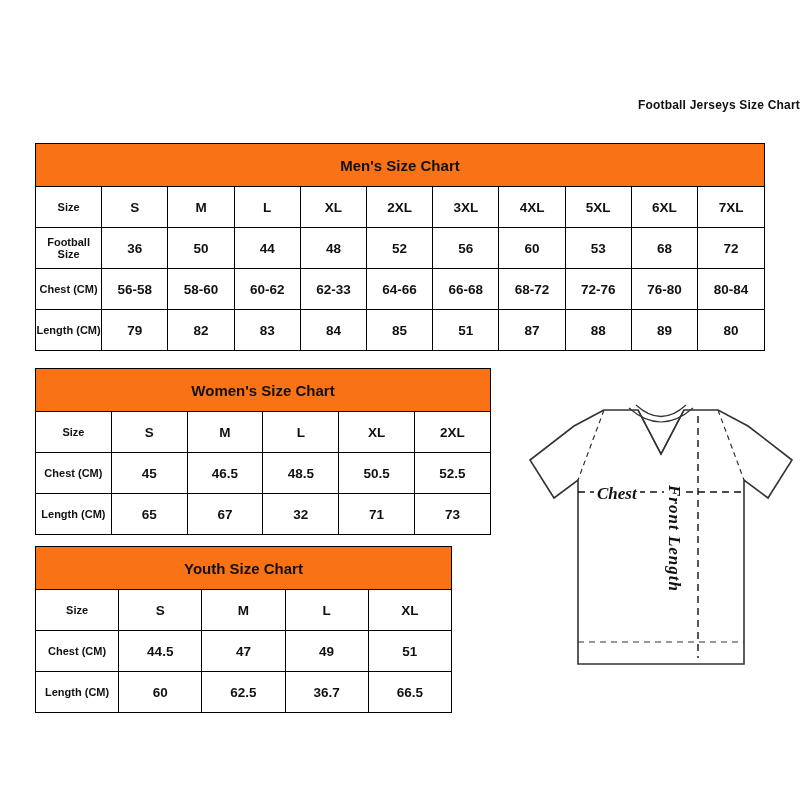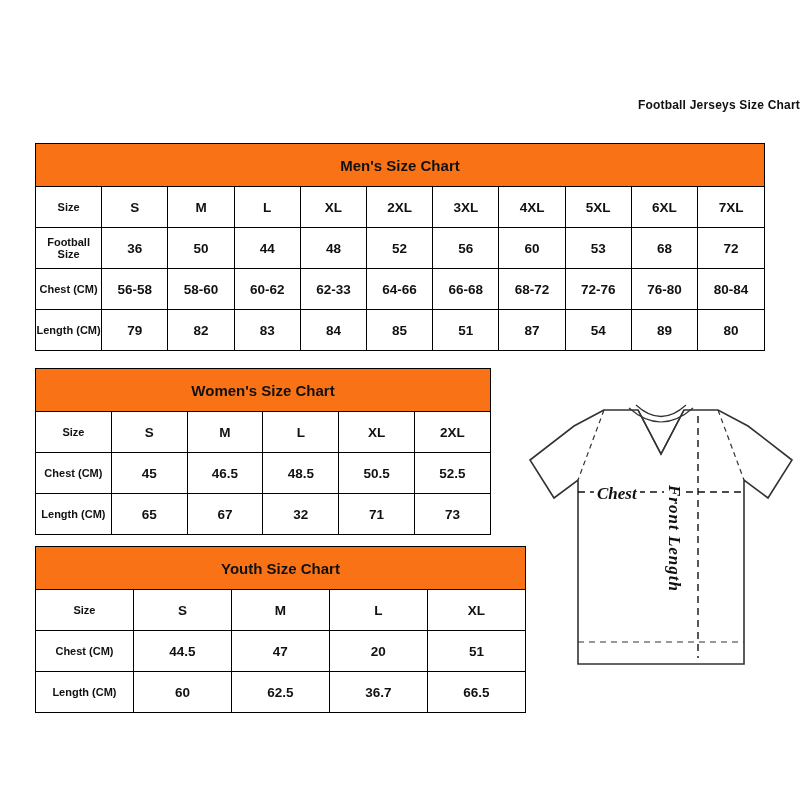--- a/index.html
+++ b/index.html
@@ -82,21 +82,21 @@
   #womens-table-wrap td.rowlabel { width: 113px; }
   #womens-table-wrap td { width: 68.5px; }
 
   
   #youth-table-wrap {
     position: absolute;
     left: 35px;
     top: 546px;
     width: 491px;
   }
-  #youth-table-wrap table { width: 491px; padding-left: 33px; }
+  #youth-table-wrap table { width: 417px; padding-left: 33px; }
   #youth-table-wrap td.rowlabel { width: 113px; }
   #youth-table-wrap td { width: 94.5px; }
 
   
   #shirt-figure {
     position: absolute;
     left: 516px;
     top: 392px;
     width: 290px;
     height: 300px;
@@ -178,21 +178,21 @@
       </tr>
       <tr>
         <td class="rowlabel">Length (CM)</td>
         <td>79</td>
         <td>82</td>
         <td>83</td>
         <td>84</td>
         <td>85</td>
         <td>51</td>
         <td>87</td>
-        <td>54</td>
+        <td>88</td>
         <td>89</td>
         <td>80</td>
       </tr>
     </tbody>
       </table>
   </div>
 
   <div id="womens-table-wrap">
     <table class="size-table">
       <tbody>
@@ -237,21 +237,21 @@
         <td class="rowlabel colhead">Size</td>
         <td class="colhead">S</td>
         <td class="colhead">M</td>
         <td class="colhead">L</td>
         <td class="colhead">XL</td>
       </tr>
       <tr>
         <td class="rowlabel">Chest (CM)</td>
         <td>44.5</td>
         <td>47</td>
-        <td>20</td>
+        <td>49</td>
         <td>51</td>
       </tr>
       <tr>
         <td class="rowlabel">Length (CM)</td>
         <td>60</td>
         <td>62.5</td>
         <td>36.7</td>
         <td>66.5</td>
       </tr>
     </tbody>

